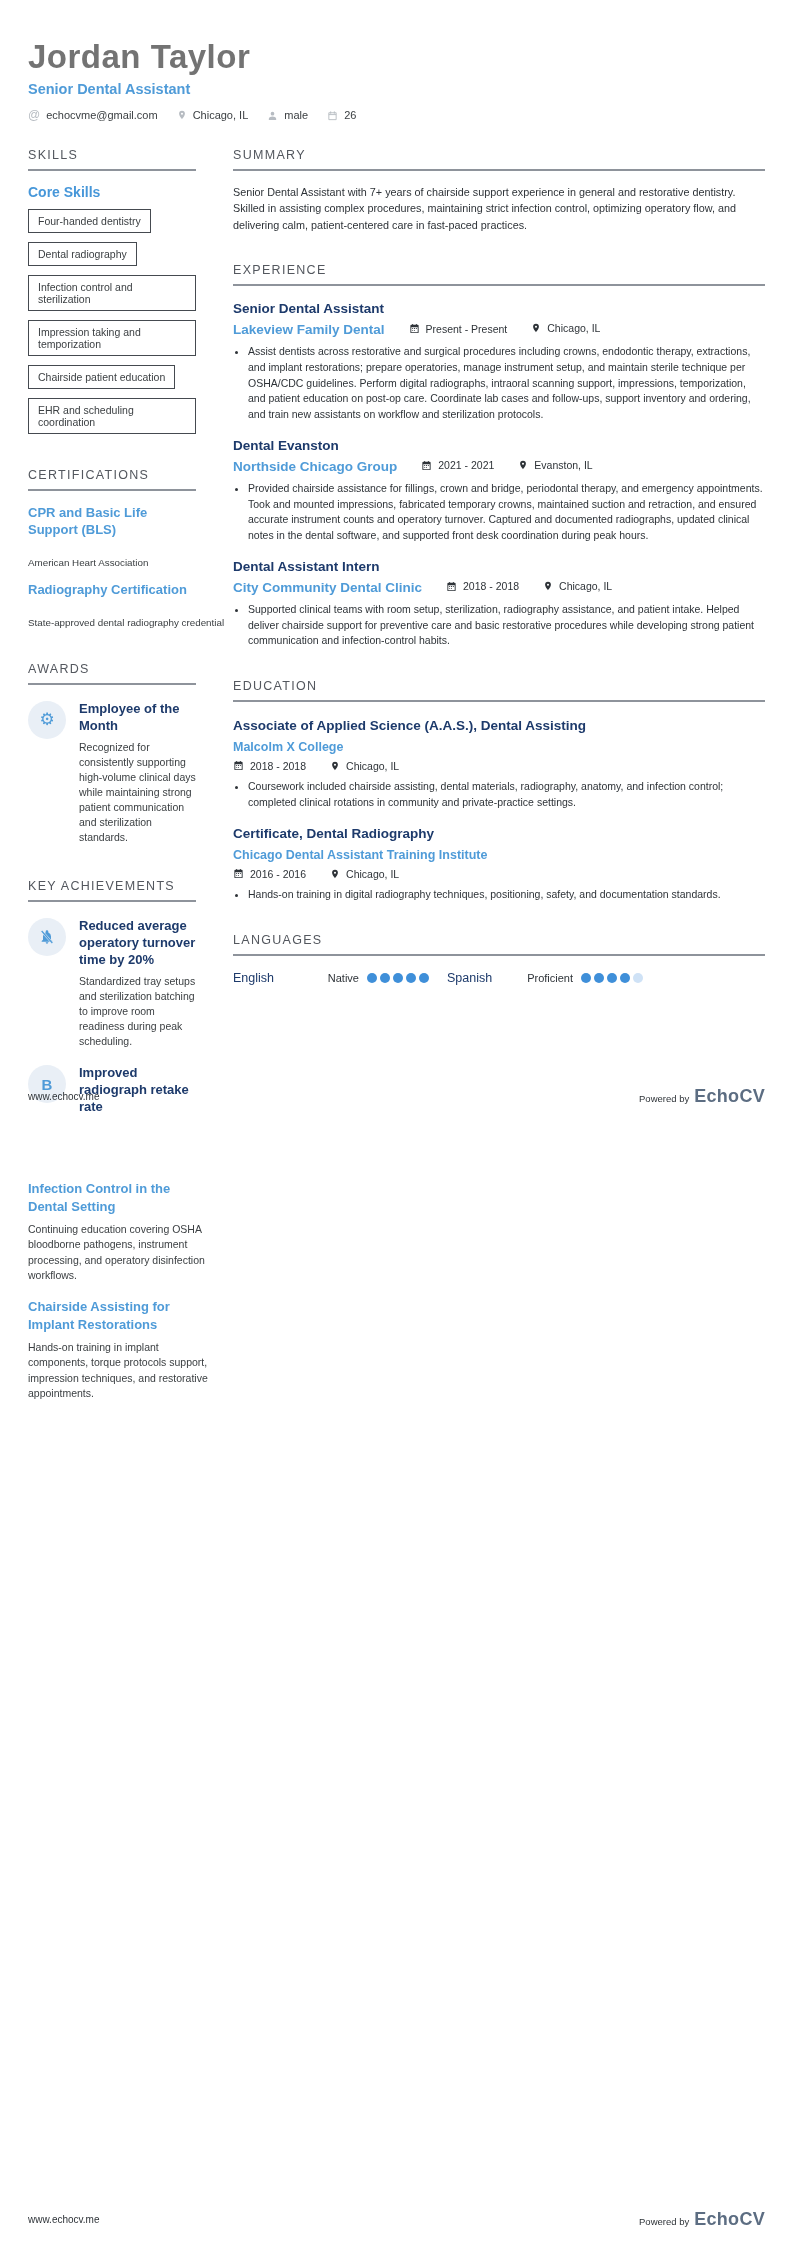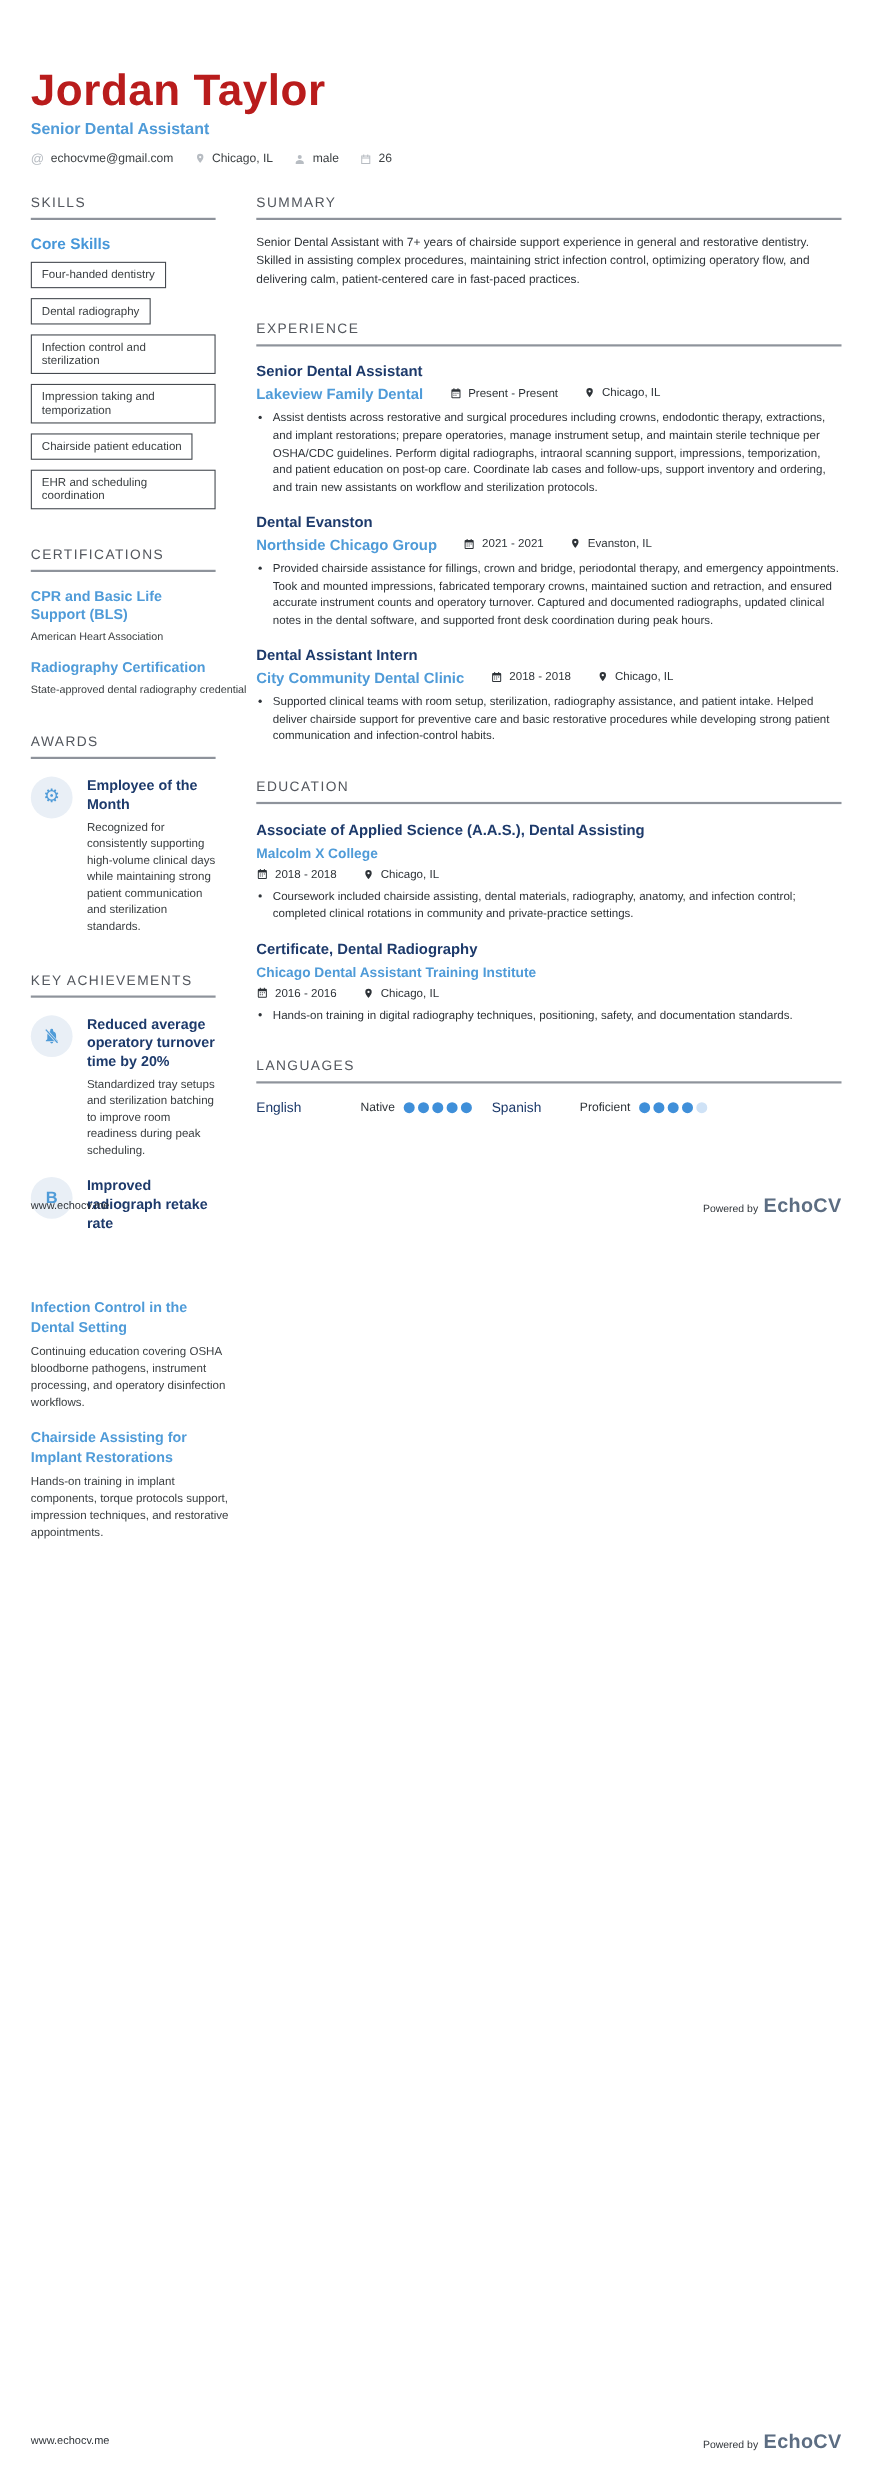--- a/index.html
+++ b/index.html
@@ -2,21 +2,21 @@
 <html><head>
 <meta charset="utf-8">
 <style>
   * { margin:0; padding:0; box-sizing:border-box; }
   html,body { background:#ffffff; }
   body { width:794px; font-family:"Liberation Sans", sans-serif; color:#2e3338; }
   .page { position:relative; width:794px; height:1123px; background:#fff; overflow:hidden; }
   .page-inner { padding:38px 29px 0 28px; }
 
   
-  .name { font-size:40px; font-weight:600; color:#b91c1c; letter-spacing:.5px;margin-top:22px; }
+  .name { font-size:33px; font-weight:600; color:#737373; letter-spacing:.5px; }
   .job-title-top { font-size:14.5px; font-weight:600; color:#4f9bd8; margin-top:5px; }
   .contact-row { display:flex; align-items:center; gap:19px; margin-top:11px; font-size:11px; color:#3c4043; }
   .contact-item { display:flex; align-items:center; gap:6px; }
   .at-glyph { color:#b7bcc2; font-size:12px; }
   .icon-svg { display:inline-flex; align-items:center; }
 
   
   .columns { display:flex; margin-top:26px; }
   .col-left { width:168px; flex:none; }
   .col-right { flex:1; margin-left:37px; min-width:0; }
@@ -24,21 +24,21 @@
   .sec-h { font-size:12.5px; letter-spacing:1.3px; color:#53575e; border-bottom:2px solid #8e939b; padding-bottom:7px; font-weight:400; }
   .section { margin-top:34px; }
   .section.first { margin-top:0; }
 
   
   .skill-group { font-size:14px; font-weight:600; color:#4797d9; margin-top:13px; }
   .chip { display:block; width:max-content; max-width:100%; border:1px solid #454a50; padding:5px 9px 5px 9px; font-size:10.5px; color:#3c4043; margin-top:9px; background:#fff; }
 
   
   .cert-name { font-size:13px; font-weight:600; color:#4f9bd8; margin-top:14px; line-height:1.3; }
-  .cert-detail { font-size:9.8px; color:#3c4043; margin-top:6px; white-space:nowrap; }
+  .cert-detail { font-size:9.8px; color:#3c4043; margin-top:18px; white-space:nowrap; }
 
   
   .ach-item { display:flex; gap:13px; margin-top:16px; }
   .icon-circle { width:38px; height:38px; flex:none; border-radius:50%; background:#e9eff6; display:flex; align-items:center; justify-content:center; }
   .gear-glyph { font-family:"DejaVu Sans", sans-serif; font-size:17px; color:#4f9bd8; line-height:1; }
   .letter-glyph { font-size:15px; font-weight:600; color:#4f9bd8; line-height:1; }
   .ach-body { min-width:0; }
   .ach-title { font-size:13px; font-weight:600; color:#1d3a6b; line-height:1.3; }
   .ach-desc { font-size:10.5px; color:#3c4043; line-height:1.42; margin-top:6px; }
 

